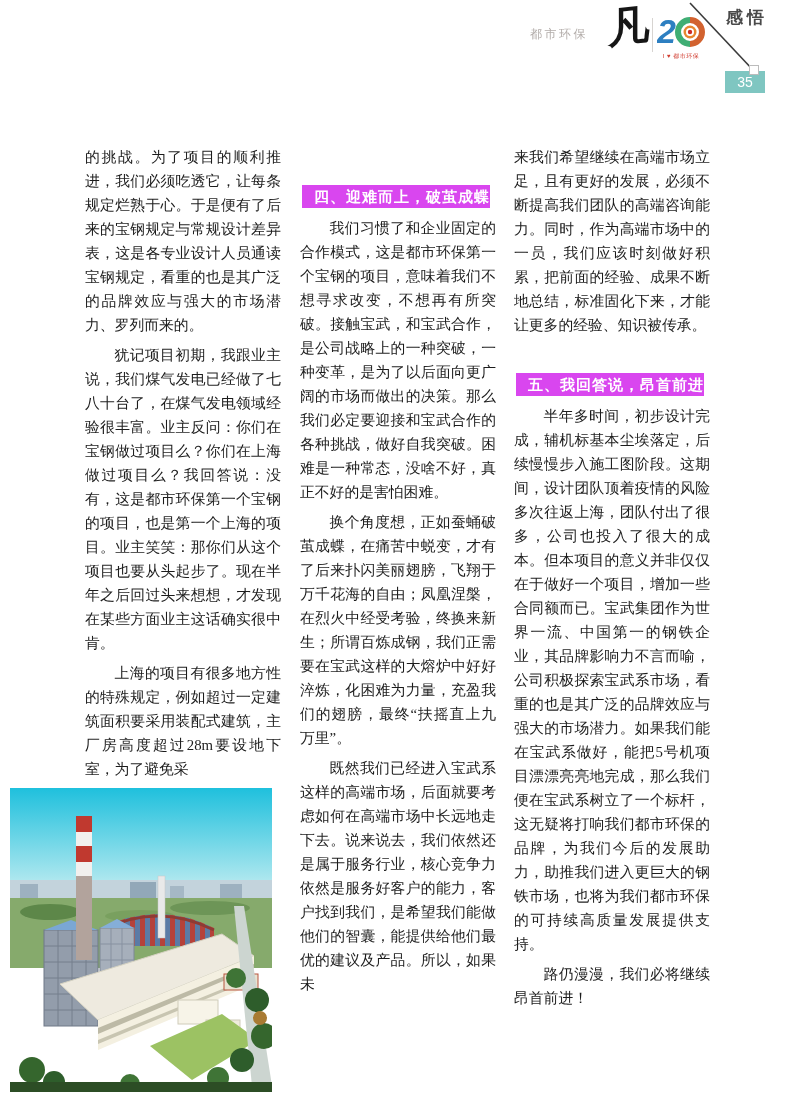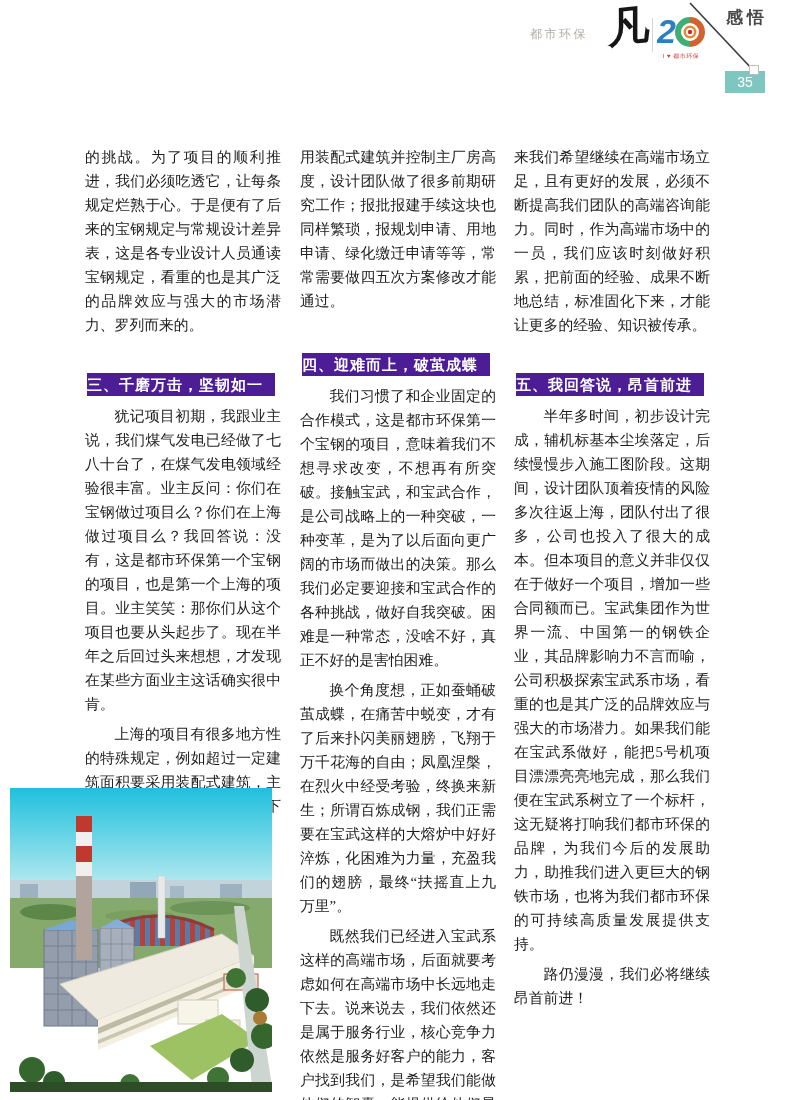--- a/index.html
+++ b/index.html
@@ -41,21 +41,21 @@
   .col{
     position:absolute;top:145px;width:196px;font-size:14.8px;line-height:24px;
     text-align:justify;color:#1c1c1c;
   }
   .col-1{left:85px;}
   .col-2{left:300px;}
   .col-3{left:514px;}
   .col p{margin:0 0 6px 0;text-indent:2em;}
   .col p.cont{text-indent:0;}
   .heading{
-    background:#4c1d95;color:#ffffff;font-weight:bold;font-size:15px;text-align:left;
+    background:#d946ef;color:#ffffff;font-weight:bold;font-size:15px;text-align:right;
     height:23px;line-height:23px;width:188px;margin:36px 0 8px 2px;
     font-family:"Liberation Sans",sans-serif;letter-spacing:1px;
   }
   .col-2 .heading{margin-top:40px;}
   
   .photo{position:absolute;left:10px;top:788px;width:262px;height:304px;}
 </style>
 </head>
 <body>
 
@@ -81,27 +81,25 @@
 
 <span class="section-label">感悟</span>
 
 <div class="corner-square"></div>
 <div class="page-tab">
   <span>35</span>
 </div>
 
 <div class="col col-1">
   <p class="cont">的挑战。为了项目的顺利推进，我们必须吃透它，让每条规定烂熟于心。于是便有了后来的宝钢规定与常规设计差异表，这是各专业设计人员通读宝钢规定，看重的也是其广泛的品牌效应与强大的市场潜力、罗列而来的。</p>
-  <div class="heading">三、千磨万击，坚韧如一</div>
   <p>犹记项目初期，我跟业主说，我们煤气发电已经做了七八十台了，在煤气发电领域经验很丰富。业主反问：你们在宝钢做过项目么？你们在上海做过项目么？我回答说：没有，这是都市环保第一个宝钢的项目，也是第一个上海的项目。业主笑笑：那你们从这个项目也要从头起步了。现在半年之后回过头来想想，才发现在某些方面业主这话确实很中肯。</p>
   <p>上海的项目有很多地方性的特殊规定，例如超过一定建筑面积要采用装配式建筑，主厂房高度超过28m要设地下室，为了避免采</p>
 </div>
 
 <div class="col col-2">
-  <p class="cont">用装配式建筑并控制主厂房高度，设计团队做了很多前期研究工作；报批报建手续这块也同样繁琐，报规划申请、用地申请、绿化缴迁申请等等，常常需要做四五次方案修改才能通过。</p>
   <div class="heading">四、迎难而上，破茧成蝶</div>
   <p>我们习惯了和企业固定的合作模式，这是都市环保第一个宝钢的项目，意味着我们不想寻求改变，不想再有所突破。接触宝武，和宝武合作，是公司战略上的一种突破，一种变革，是为了以后面向更广阔的市场而做出的决策。那么我们必定要迎接和宝武合作的各种挑战，做好自我突破。困难是一种常态，没啥不好，真正不好的是害怕困难。</p>
   <p>换个角度想，正如蚕蛹破茧成蝶，在痛苦中蜕变，才有了后来扑闪美丽翅膀，飞翔于万千花海的自由；凤凰涅槃，在烈火中经受考验，终换来新生；所谓百炼成钢，我们正需要在宝武这样的大熔炉中好好淬炼，化困难为力量，充盈我们的翅膀，最终“扶摇直上九万里”。</p>
   <p>既然我们已经进入宝武系这样的高端市场，后面就要考虑如何在高端市场中长远地走下去。说来说去，我们依然还是属于服务行业，核心竞争力依然是服务好客户的能力，客户找到我们，是希望我们能做他们的智囊，能提供给他们最优的建议及产品。所以，如果未</p>
 </div>
 
 <div class="col col-3">
   <p class="cont">来我们希望继续在高端市场立足，且有更好的发展，必须不断提高我们团队的高端咨询能力。同时，作为高端市场中的一员，我们应该时刻做好积累，把前面的经验、成果不断地总结，标准固化下来，才能让更多的经验、知识被传承。</p>
   <div class="heading">五、我回答说，昂首前进</div>
   <p>半年多时间，初步设计完成，辅机标基本尘埃落定，后续慢慢步入施工图阶段。这期间，设计团队顶着疫情的风险多次往返上海，团队付出了很多，公司也投入了很大的成本。但本项目的意义并非仅仅在于做好一个项目，增加一些合同额而已。宝武集团作为世界一流、中国第一的钢铁企业，其品牌影响力不言而喻，公司积极探索宝武系市场，看重的也是其广泛的品牌效应与强大的市场潜力。如果我们能在宝武系做好，能把5号机项目漂漂亮亮地完成，那么我们便在宝武系树立了一个标杆，这无疑将打响我们都市环保的品牌，为我们今后的发展助力，助推我们进入更巨大的钢铁市场，也将为我们都市环保的可持续高质量发展提供支持。</p>

